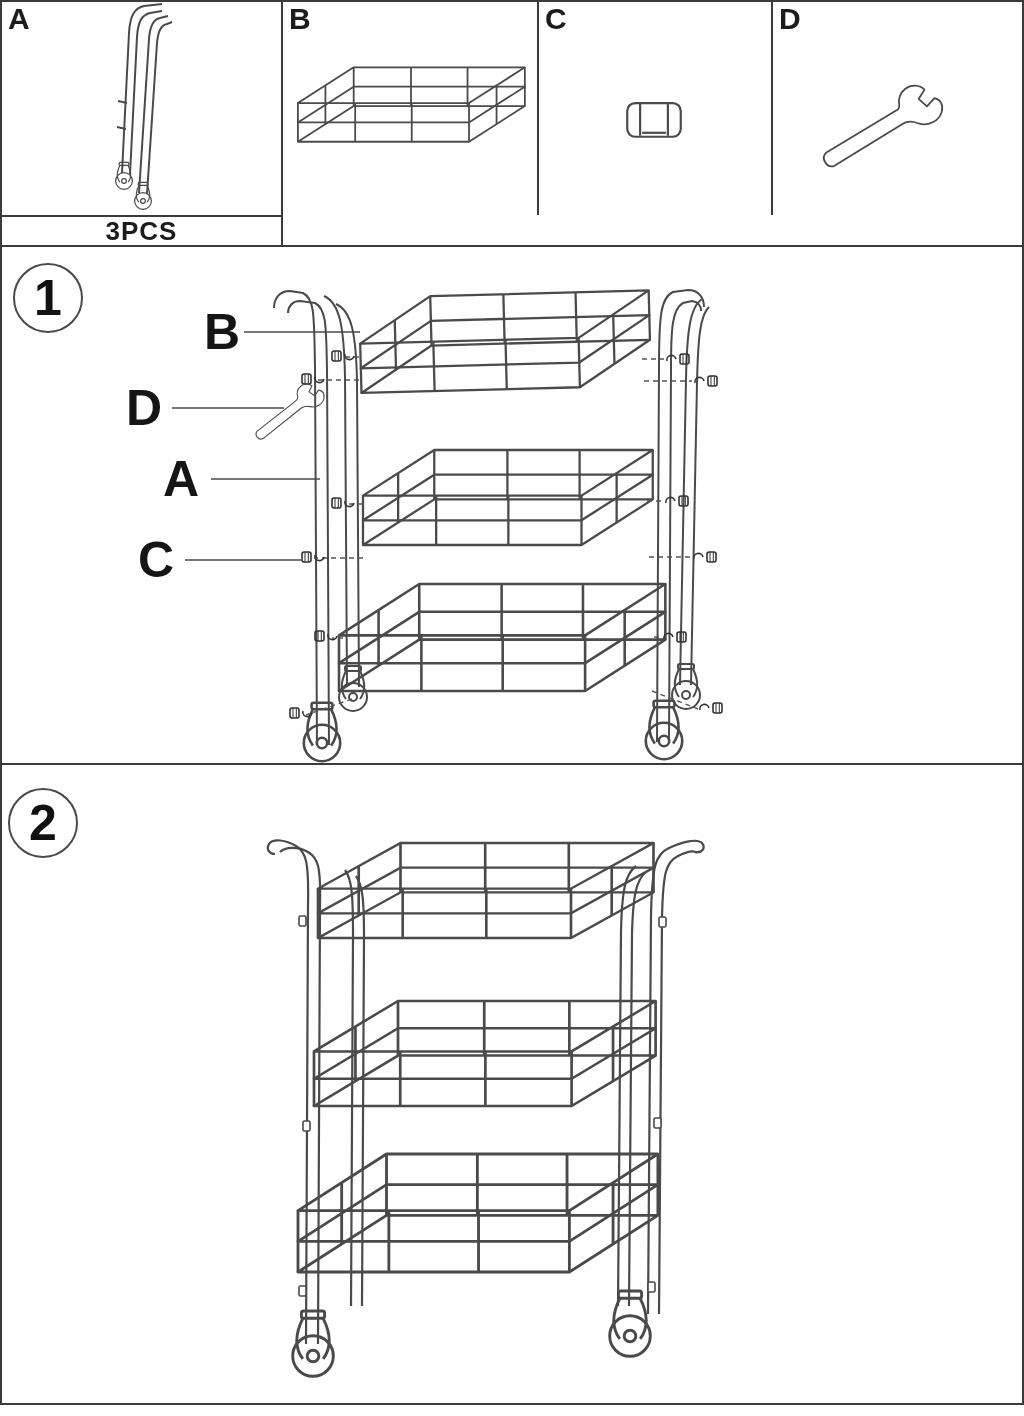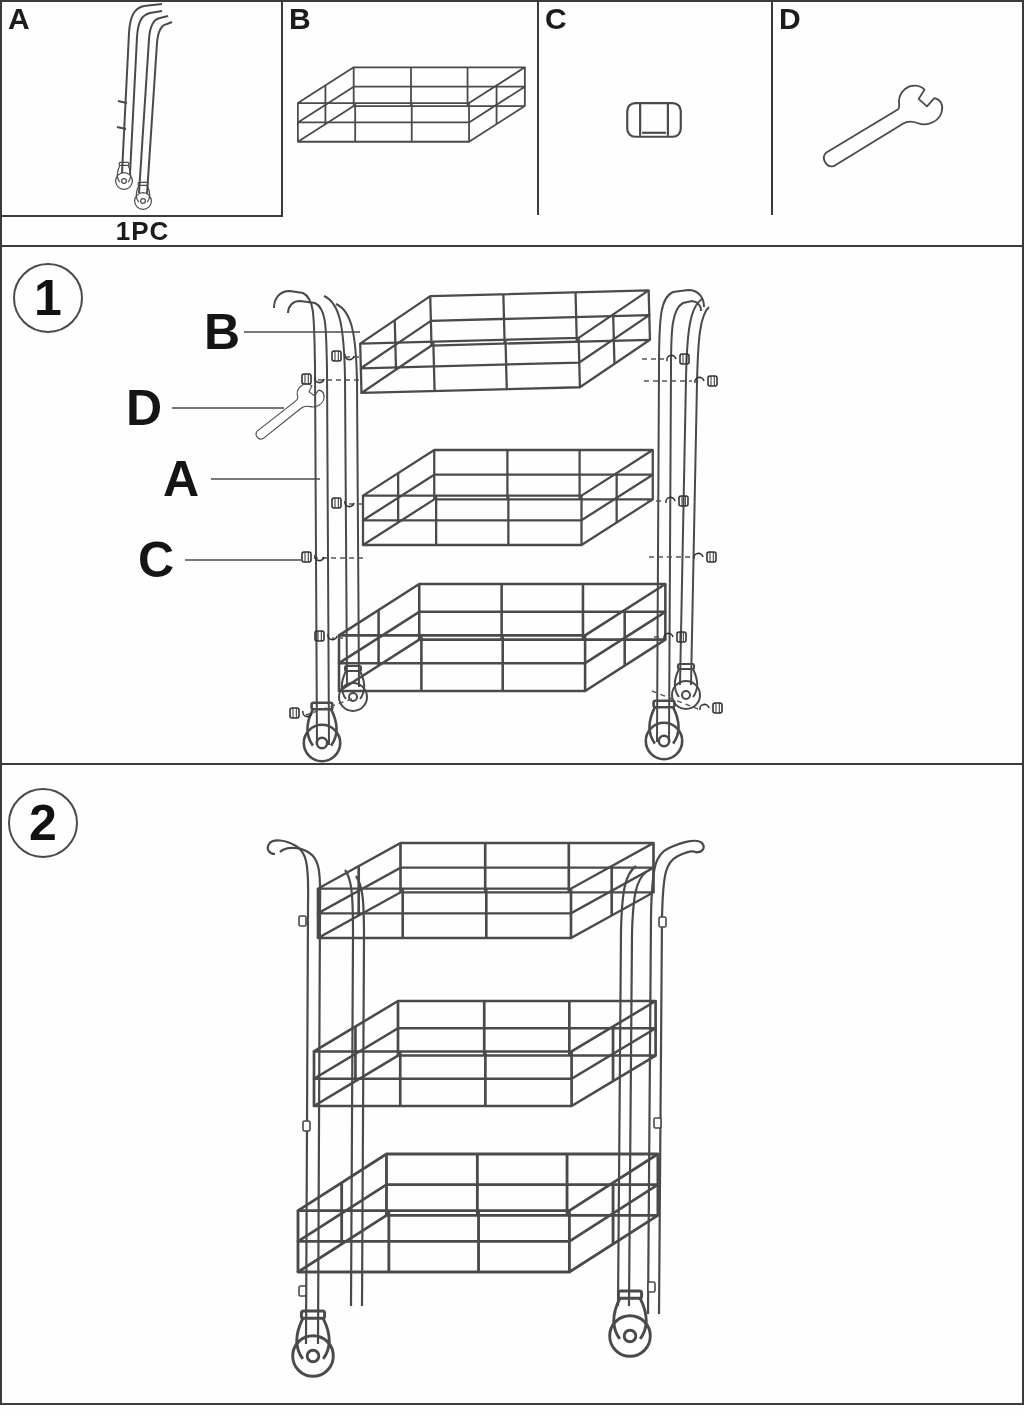--- a/index.html
+++ b/index.html
@@ -126,21 +126,21 @@
       <span class="part-letter">C</span>
     </div>
 
     <div class="part-cell last">
       <svg class="part-art" viewBox="0 0 249 211">
         <use href="#sym-wrench" transform="translate(150,100) rotate(-31) scale(0.82)"></use>
       </svg>
       <span class="part-letter">D</span>
     </div>
 
-    <div class="qty-cell last">1PC</div>
+    <div class="qty-cell">3PCS</div>
   </div>
 
   <div id="step1-panel" class="step-panel">
     <svg class="step-art" viewBox="0 0 1020 516">
 
       <g stroke="#4a4a4a" stroke-width="1.6">
         <line x1="242" y1="85" x2="358" y2="85"></line>
         <line x1="170" y1="161" x2="282" y2="161"></line>
         <line x1="209" y1="232" x2="318" y2="232"></line>
         <line x1="183" y1="313" x2="299" y2="313"></line>

